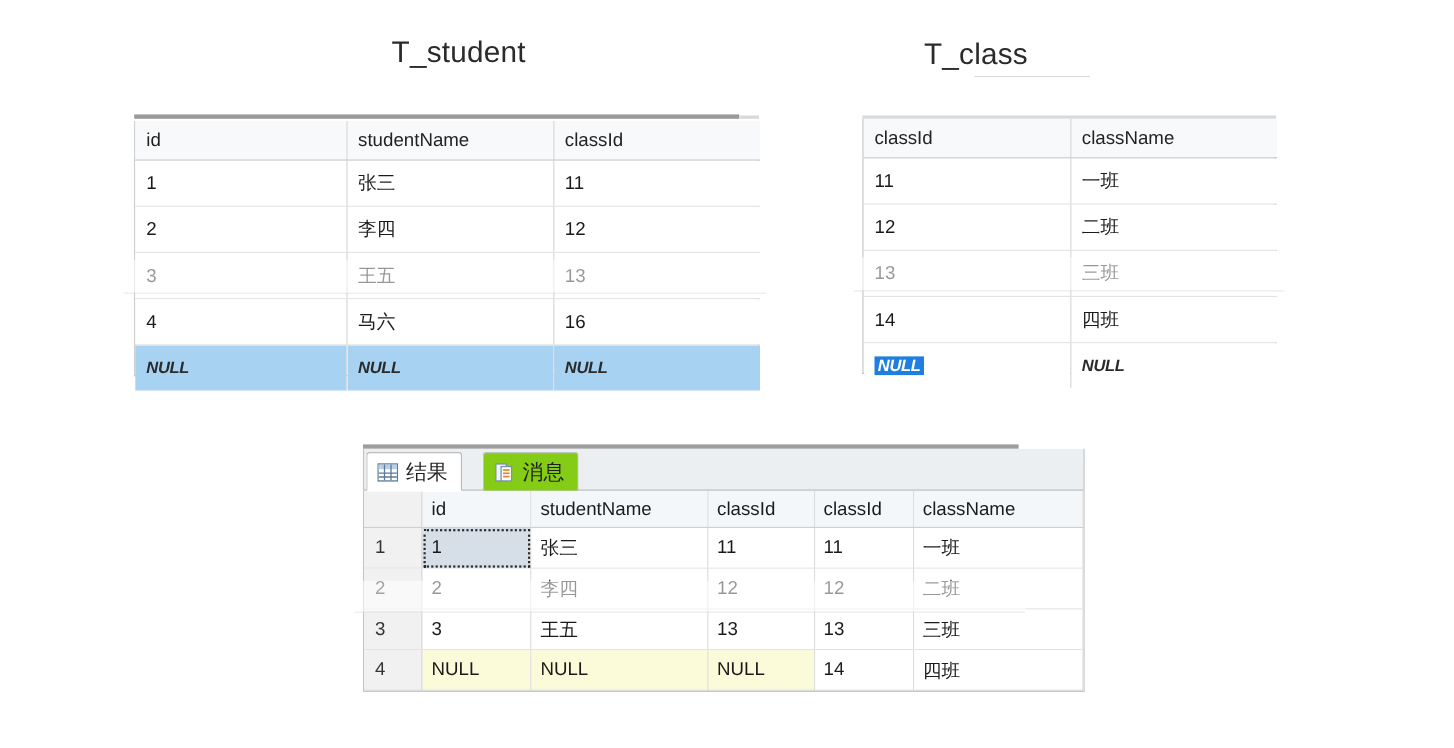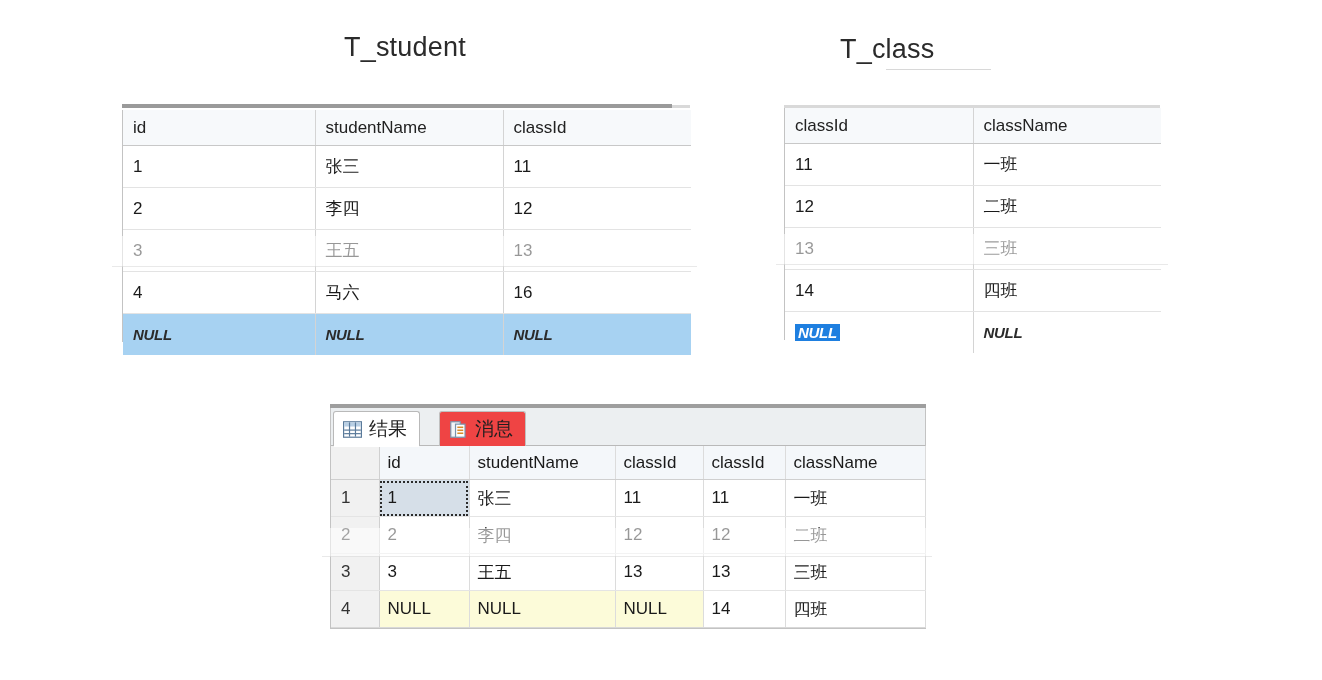--- a/index.html
+++ b/index.html
@@ -18,21 +18,21 @@
 
   
   .table-title {
     position: absolute;
     font-size: 27px;
     font-weight: 400;
     color: #2b2b2b;
     letter-spacing: 0.2px;
     white-space: nowrap;
   }
-  #title-student { left: 344px; top: 32px; }
+  #title-student { left: 356px; top: 32px; }
   #title-class   { left: 840px; top: 34px; }
 
   
   .title-smudge {
     position: absolute;
     left: 886px; top: 69px;
     width: 105px; height: 1px;
     background: #d8d8d8;
   }
 
@@ -101,21 +101,21 @@
     background: #1e7fe0;
     color: #ffffff;
     padding: 0 3px;
   }
 
   
   #results-pane {
     position: absolute;
     left: 330px;
     top: 404px;
-    width: 596px;
+    width: 656px;
   }
   .pane-topline {
     height: 4px;
     background: #9e9e9e;
     width: 596px;
   }
   .tabstrip {
     position: relative;
     height: 38px;
     background: #eceff1;
@@ -139,21 +139,21 @@
     left: 2px;
     background: #ffffff;
     border: 1px solid #b9b9b9;
     border-bottom: none;
     border-top-left-radius: 3px;
     border-top-right-radius: 3px;
     z-index: 3;
   }
   .tab-inactive {
     left: 108px;
-    background: #ef4444;
+    background: #84cc16;
     border: 1px solid #c0c0c0;
     border-bottom: none;
     border-top-left-radius: 3px;
     border-top-right-radius: 3px;
     z-index: 2;
   }
   .tabstrip-underline {
     position: absolute;
     left: 0; bottom: 0;
     width: 100%; height: 1px;

